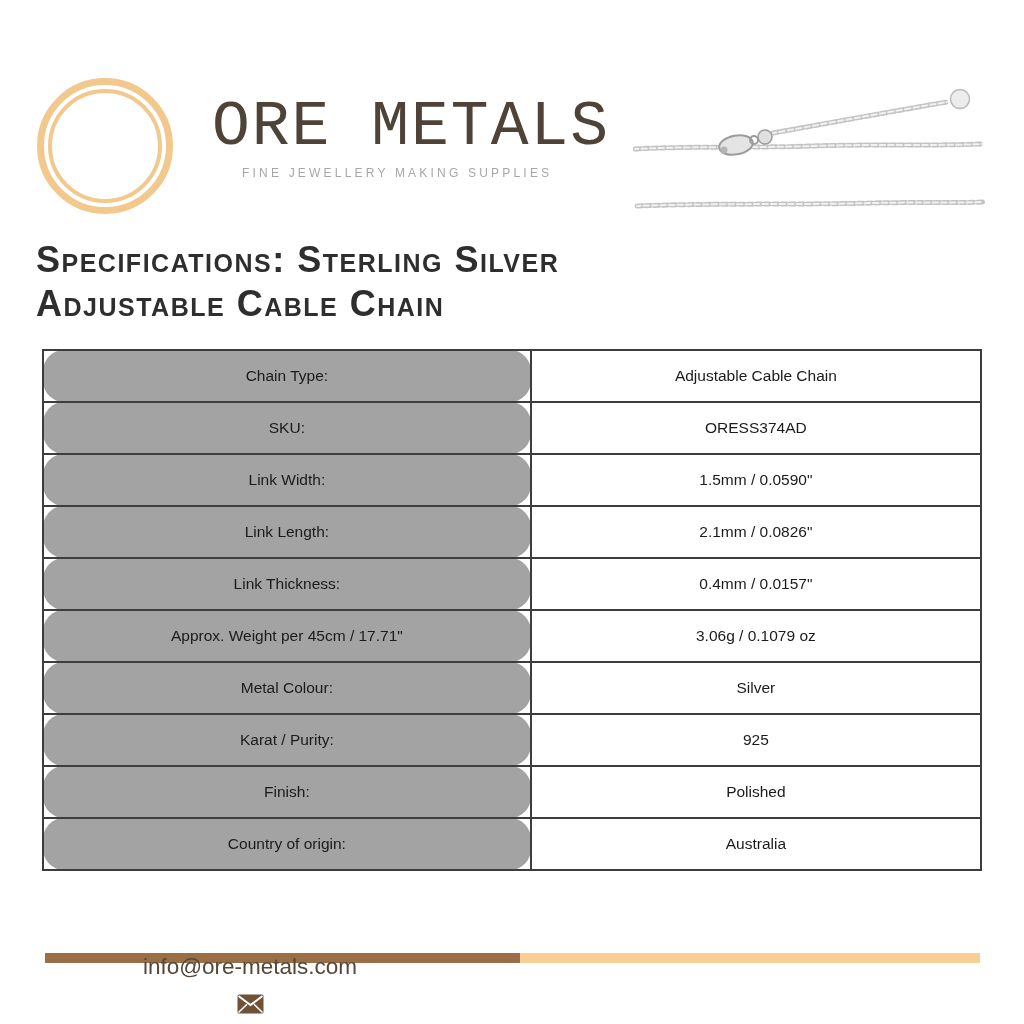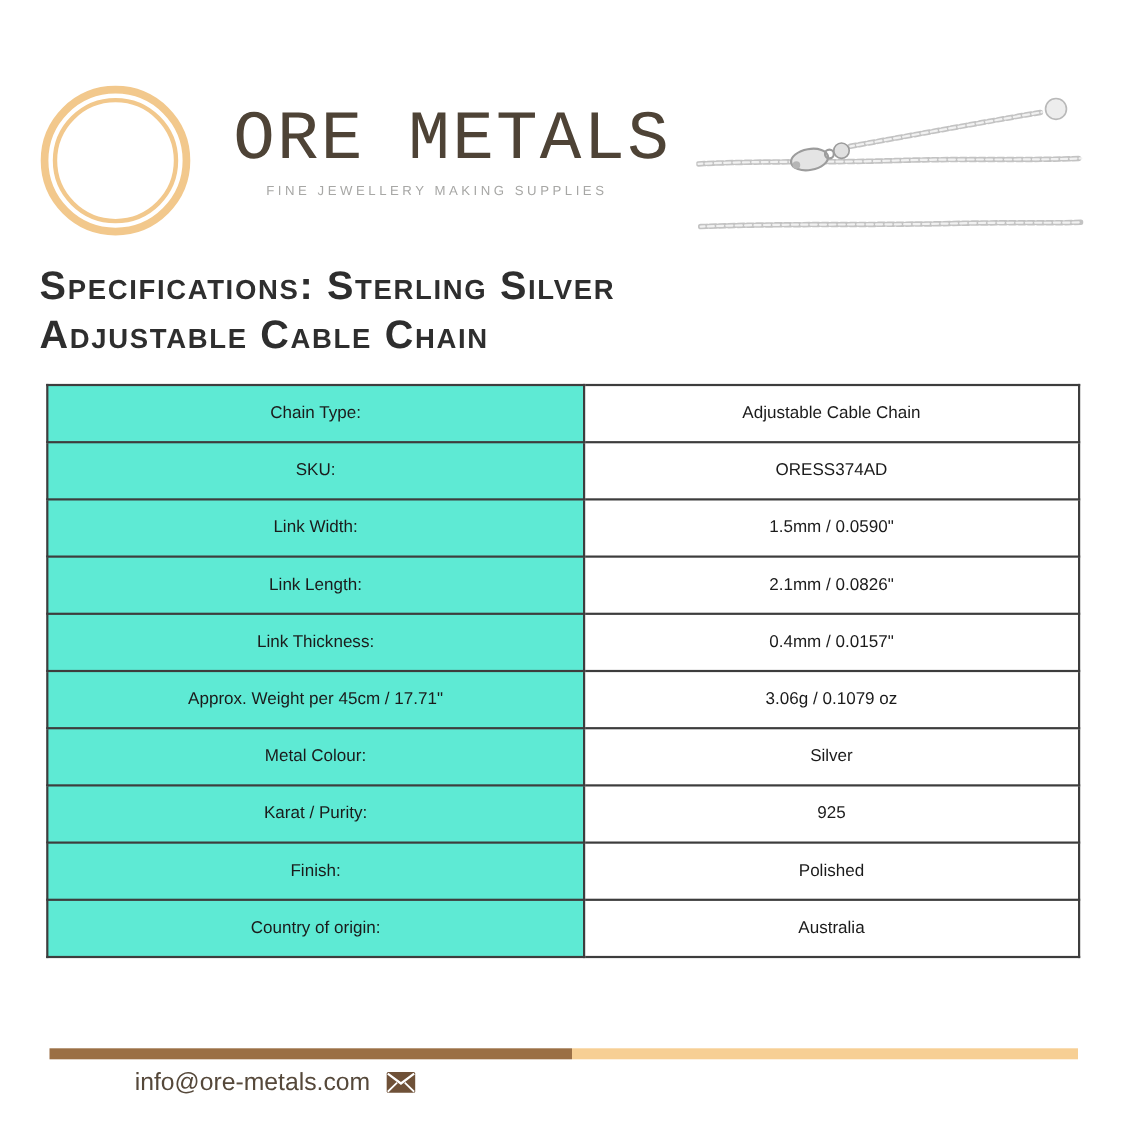--- a/index.html
+++ b/index.html
@@ -79,21 +79,21 @@
     table-layout: fixed;
   }
   table.specs td {
     border: 2px solid #3d3d3d;
     height: 52px;
     text-align: center;
     vertical-align: middle;
     font-size: 15.5px;
     color: #1b1b1b;
   }
-  table.specs td.label { width: 52%; background: #5eead4; }
+  table.specs td.label { width: 52%; background: #a3a3a3; border-radius: 21px; }
   table.specs td.value { width: 48%; background: #ffffff; }
 
   
   .divider {
     position: absolute;
     left: 45px; top: 953px;
     width: 935px; height: 10px;
     display: flex;
   }
   .divider .seg-brown { width: 475px; height: 100%; background: #9b6f45; }
@@ -106,20 +106,21 @@
     display: flex;
   }
   .contact {
     display: flex;
     align-items: center;
     justify-content: center;
     gap: 14px;
     height: 40px;
     font-size: 22.5px;
     color: #55483a;
+    flex-direction: column;
   }
   .contact.email { width: 500px; }
   .contact.web   { width: 480px; margin-left: 44px; }
   .contact .icon { display: inline-flex; }
 </style>
 </head>
 <body>
 
 <div class="page">
 

